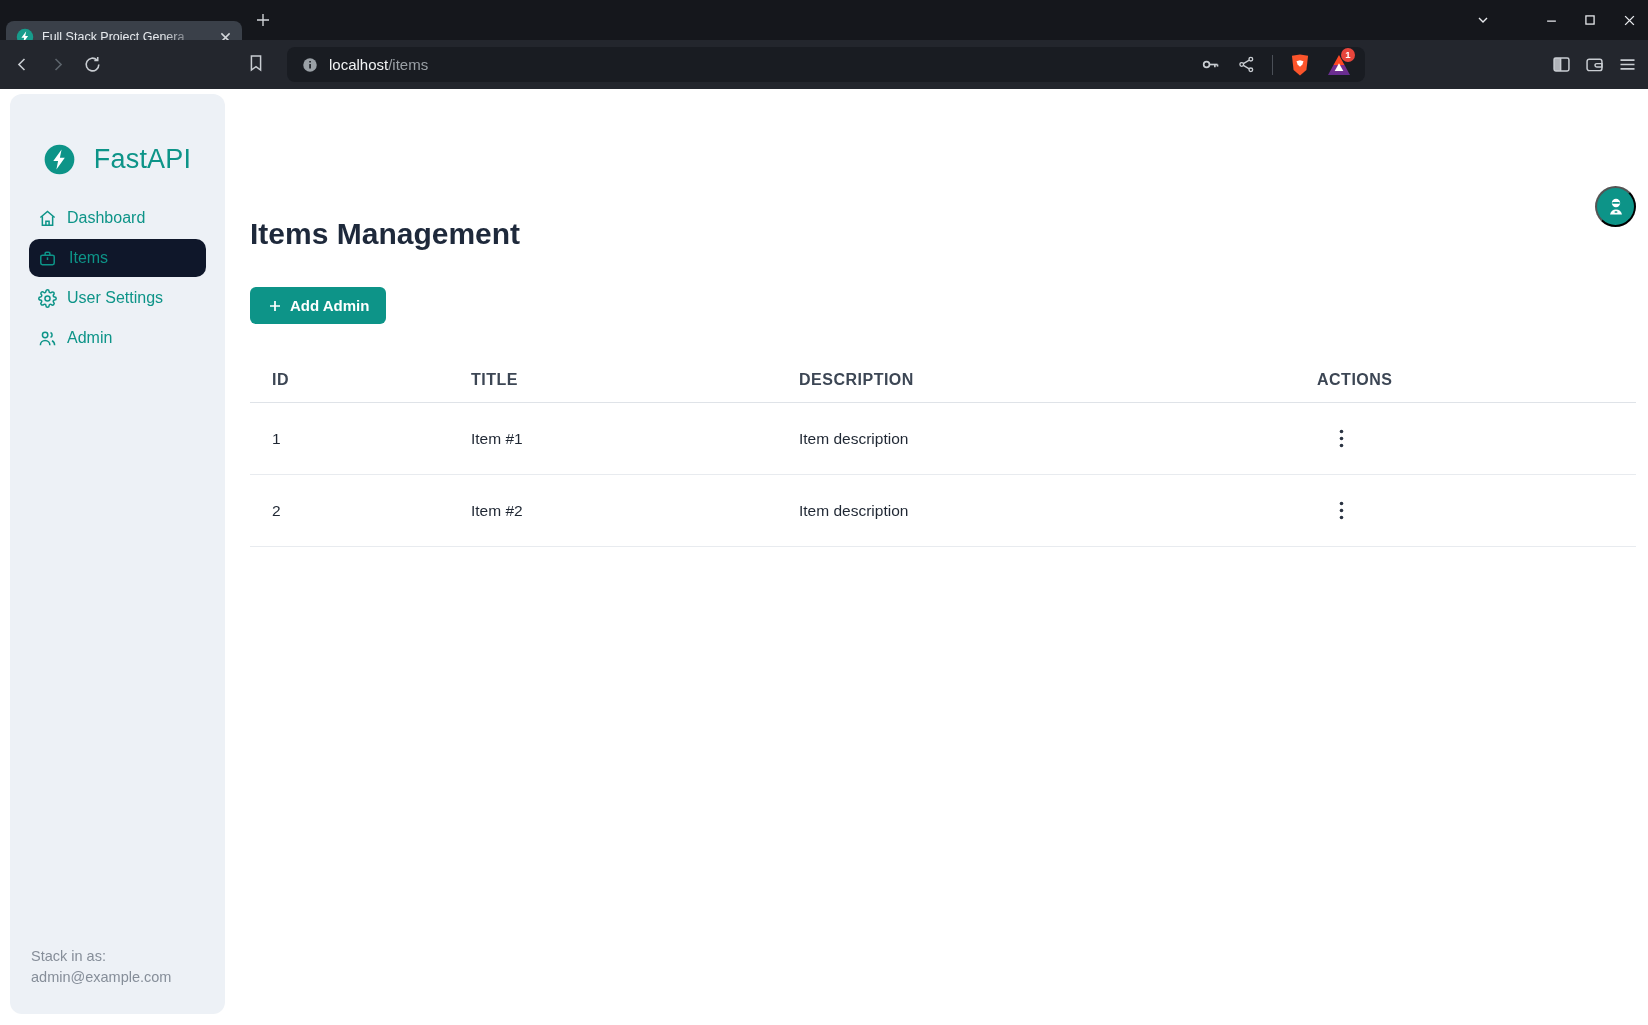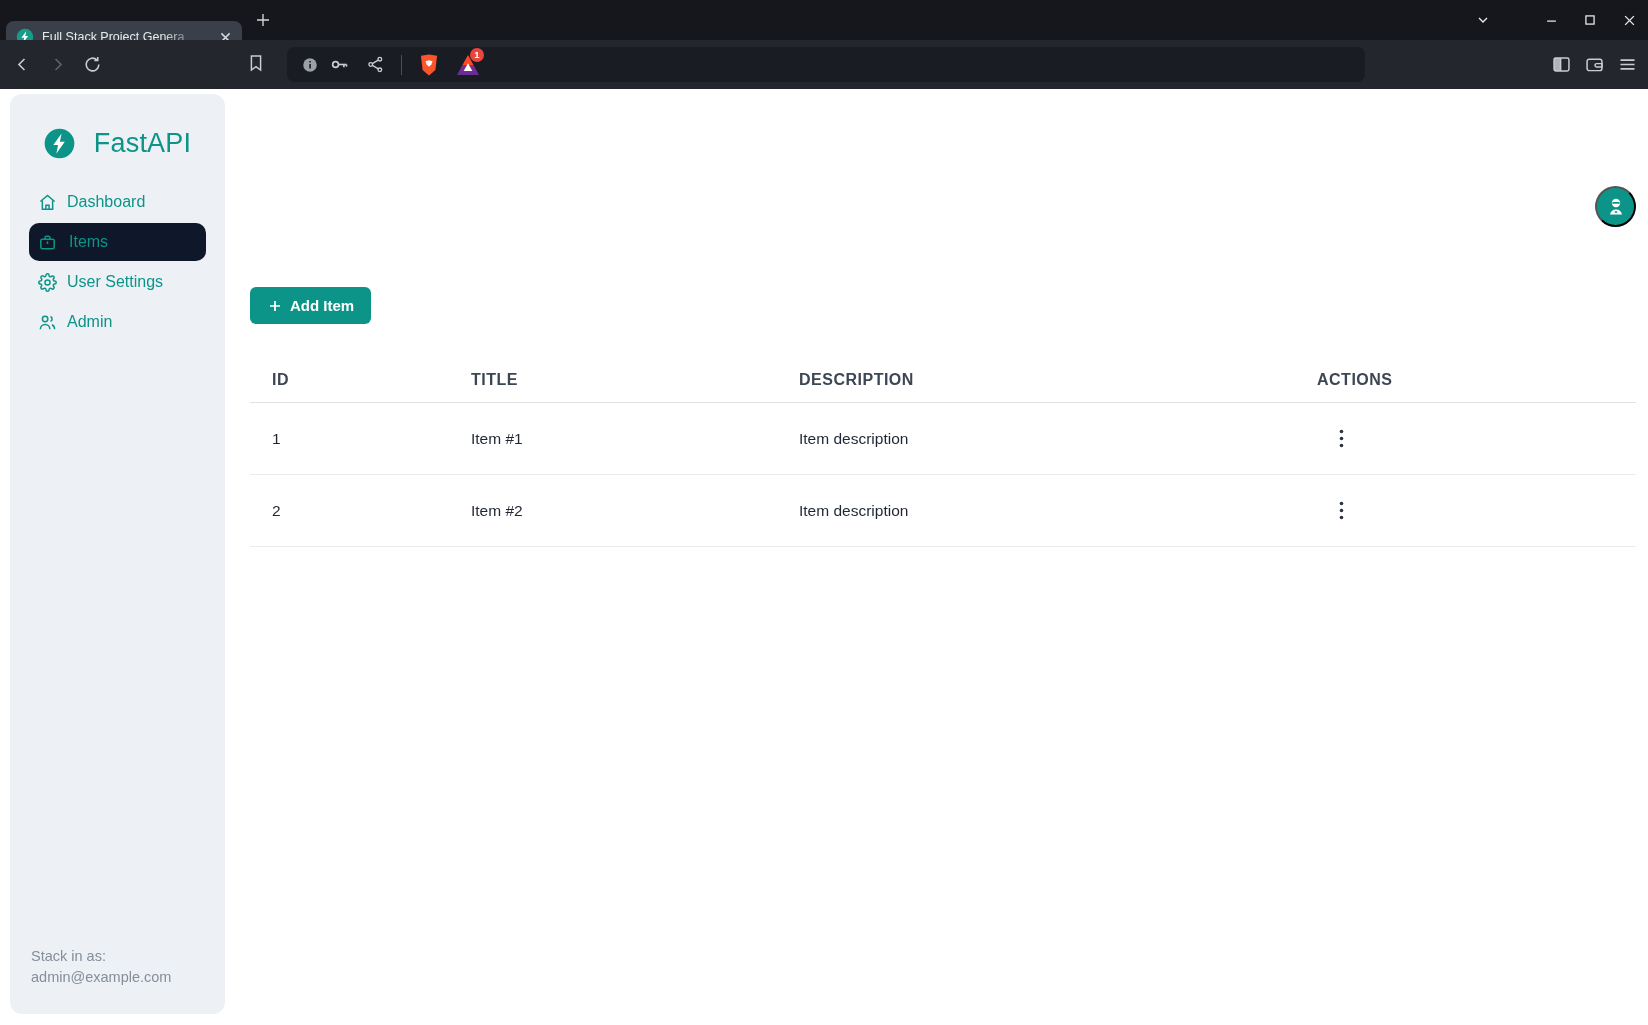--- a/index.html
+++ b/index.html
@@ -38,21 +38,21 @@
   .badge { position:absolute; right:-4px; top:-6px; min-width:14px; height:14px; border-radius:7px;
            background:#e8453c; color:#fff; font-size:9.5px; font-weight:bold; display:flex;
            align-items:center; justify-content:center; padding:0 3px; }
   .right-cluster { position:absolute; right:10px; top:0; height:49px; display:flex; align-items:center; gap:12px; color:#c9cdd2; }
 
   
   .page { position:absolute; left:0; top:89px; width:100%; height:936px; background:#ffffff; }
 
   .sidebar { position:absolute; left:10px; top:5px; width:215px; height:920px; background:#edf1f6;
              border-radius:12px; display:flex; flex-direction:column; }
-  .logo { margin:34px auto 0; display:flex; align-items:flex-start; gap:19px; }
+  .logo { margin:50px auto 0; display:flex; align-items:flex-start; gap:19px; }
   .logo-text { color:#0d9488; font-size:27px; font-weight:500; letter-spacing:0.2px; }
   .nav { margin-top:24px; padding:0 19px; display:flex; flex-direction:column; gap:2px;text-align:right; }
   .nav-item { height:38px; border-radius:10px; display:flex; align-items:center; gap:10px;
               padding:0 9px; color:#0d9488; font-size:16px; cursor:pointer; }
   .nav-item.active { background:#0f172a;gap:12px; }
   .nav-item svg { flex:0 0 auto; }
   .sidebar-footer { margin-top:auto; padding:0 21px 26px; color:#868e99; font-size:14.5px; line-height:1.45; }
 
   .page-title { position:absolute; left:250px; top:128px; font-size:30px; font-weight:700; color:#1e293b; }
   .avatar-btn { position:absolute; left:1595px; top:97px; width:41px; height:41px; border-radius:50%;
@@ -151,20 +151,21 @@
           <path d="M6.5 3.5h11V20.5l-5.5-4.2-5.5 4.2z"></path>
         </svg>
     </span>
 
     <div class="urlbar">
       <svg width="18" height="18" viewBox="0 0 24 24">
         <circle cx="12" cy="12" r="9" fill="#9aa0a6"></circle>
         <rect x="11" y="6.5" width="2.2" height="2.2" rx="0.4" fill="#191c22"></rect>
         <rect x="11" y="10.6" width="2.2" height="6.2" rx="0.4" fill="#191c22"></rect>
       </svg>
+      <span class="url-text"><span>localhost</span><span class="path">/items</span></span>
       <span class="url-icons">
         <svg width="21" height="21" viewBox="0 0 24 24" stroke="#c9cdd2" stroke-width="1.9" fill="none">
           <circle cx="7.5" cy="12" r="3.3"></circle>
             <path d="M10.8 12H20"></path>
             <path d="M17 12v3.2"></path>
             <path d="M20 12v2.4"></path>
         </svg>
         <svg width="19" height="19" viewBox="0 0 24 24" stroke="#c9cdd2" stroke-width="1.7" fill="none">
           <circle cx="6" cy="12" r="2.3"></circle>
             <circle cx="17.5" cy="5.3" r="2.3"></circle>
@@ -255,35 +256,36 @@
           <span>Admin</span>
         </div>
       </nav>
 
       <div class="sidebar-footer">
         <div>Stack in as:</div>
         <div>admin@example.com</div>
       </div>
     </aside>
 
+    <h1 class="page-title">Items Management</h1>
 
     <button class="avatar-btn">
       <svg width="24" height="24" viewBox="0 0 24 24">
         <circle cx="12" cy="8" r="4.2" fill="#fff"></circle>
         <rect x="8.2" y="6.9" width="7.6" height="1.9" rx="0.9" fill="#0d9488"></rect>
         <path d="M6 19.6c.5-3.2 3-5.1 6-5.1s5.5 1.9 6 5.1z" fill="#fff"></path>
         <rect x="10.6" y="16.2" width="2.8" height="1.6" rx="0.5" fill="#0d9488"></rect>
       </svg>
     </button>
 
     <button class="add-btn">
       <svg width="16" height="16" viewBox="0 0 24 24" stroke="#fff" stroke-width="2.6" fill="none">
           <path d="M12 4.5v15M4.5 12h15"></path>
         </svg>
-      <span>Add Item</span>
+      <span>Add Admin</span>
     </button>
 
     <table class="items-table">
       <colgroup>
           <col class="col-id">
           <col class="col-title">
           <col class="col-desc">
           <col class="col-actions">
         </colgroup>
       <thead>

